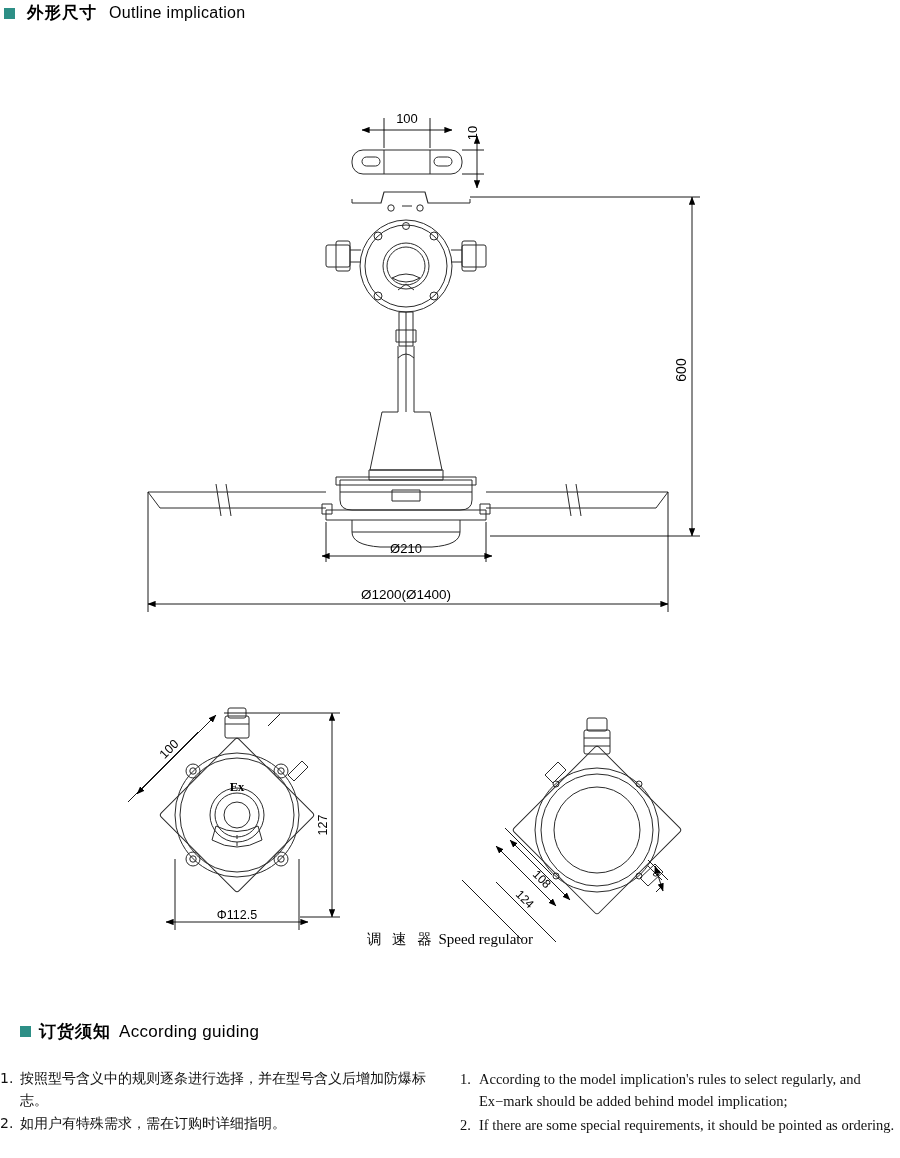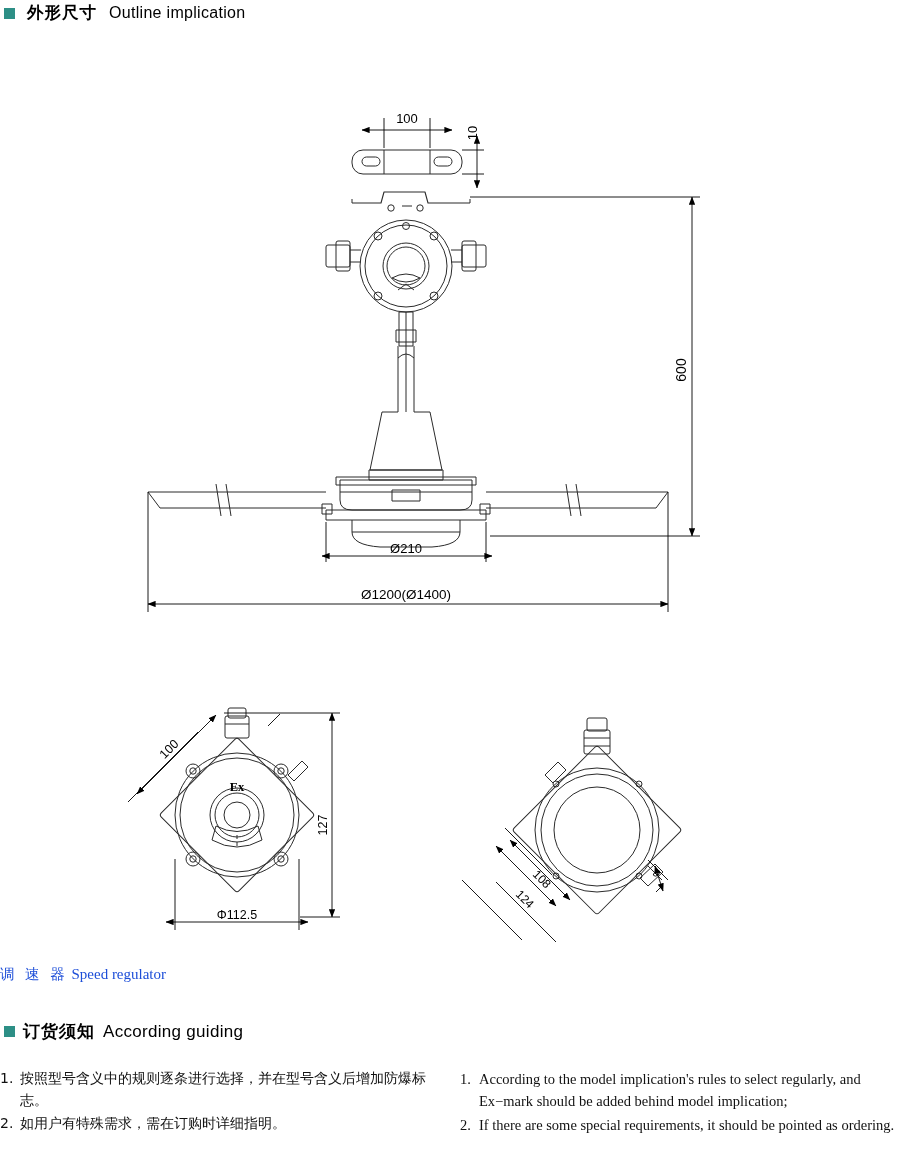--- a/index.html
+++ b/index.html
@@ -42,42 +42,42 @@
     letter-spacing: 1px;
     color: #000;
   }
   .section-head .en {
     font-family: "Liberation Sans", sans-serif;
     font-size: 16px;
     color: #000;
     letter-spacing: 0.3px;
   }
   #outline-head { left: 4px; top: 2px; gap: 12px; }
-  #ordering-head { left: 4px; top: 1020px; text-align: right; }
+  #ordering-head { left: 20px; top: 1020px; text-align: right; }
   #ordering-head .cn { font-size: 17px; }
   #ordering-head .en { font-size: 17px; }
 
   
   #drawing {
     position: absolute;
     left: 0;
     top: 40px;
     width: 868px;
     height: 930px;
   }
   #drawing svg { display: block; }
 
   .caption {
     position: absolute;
     left: 0;
-    top: 925px;
+    top: 890px;
     width: 900px;
-    text-align: left;
+    text-align: center;
     font-size: 15px;
-    color: #1d4ed8;
+    color: #000000;
   }
   .caption .cn {
     font-family: "DejaVu Sans", sans-serif;
     letter-spacing: 3px;
     font-size: 14.5px;
   }
   .caption .en {
     font-family: "Liberation Serif", serif;
     font-size: 15px;
   }

